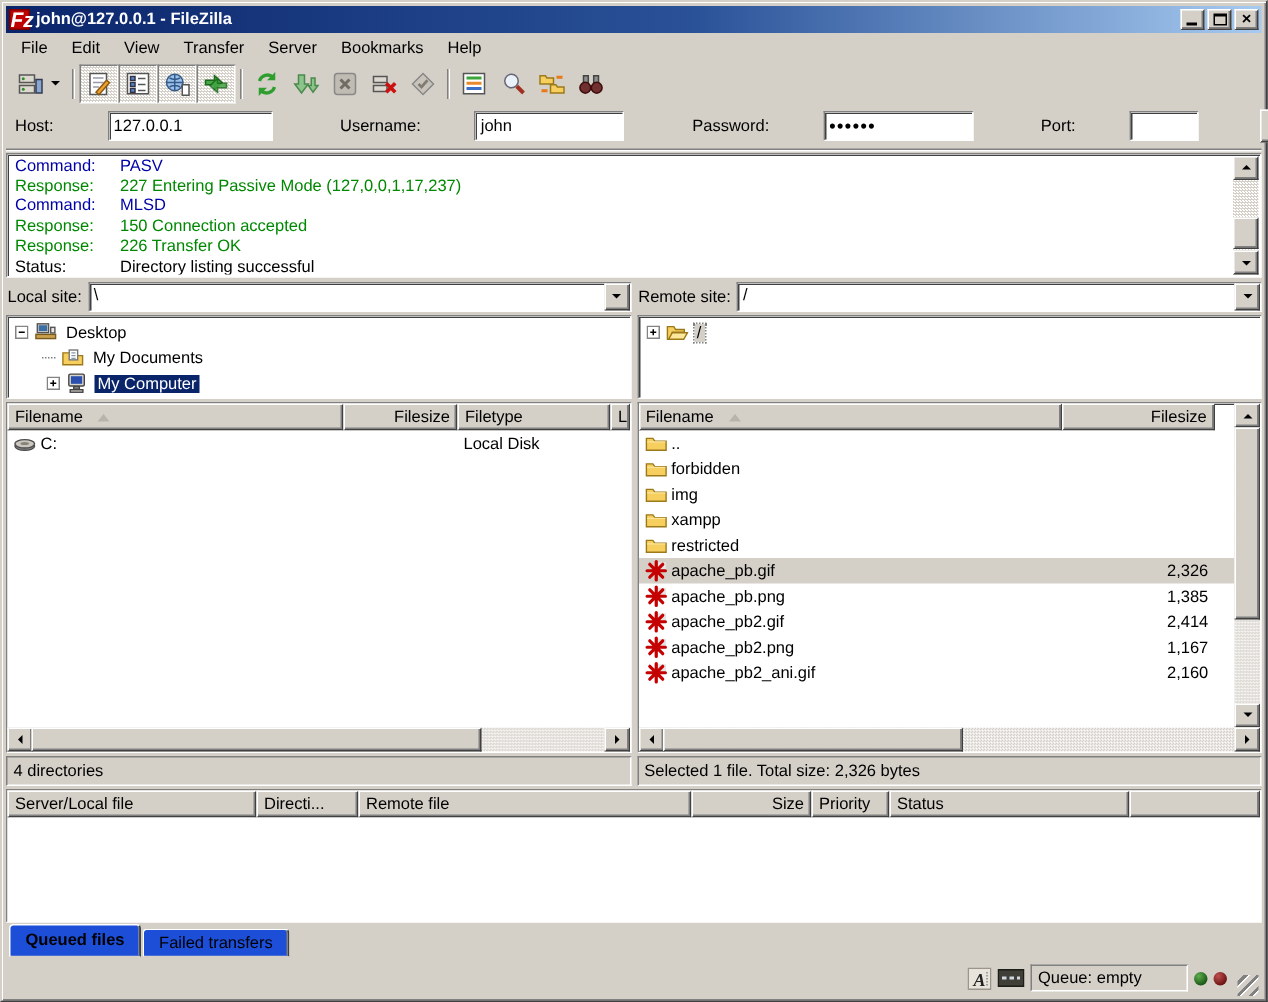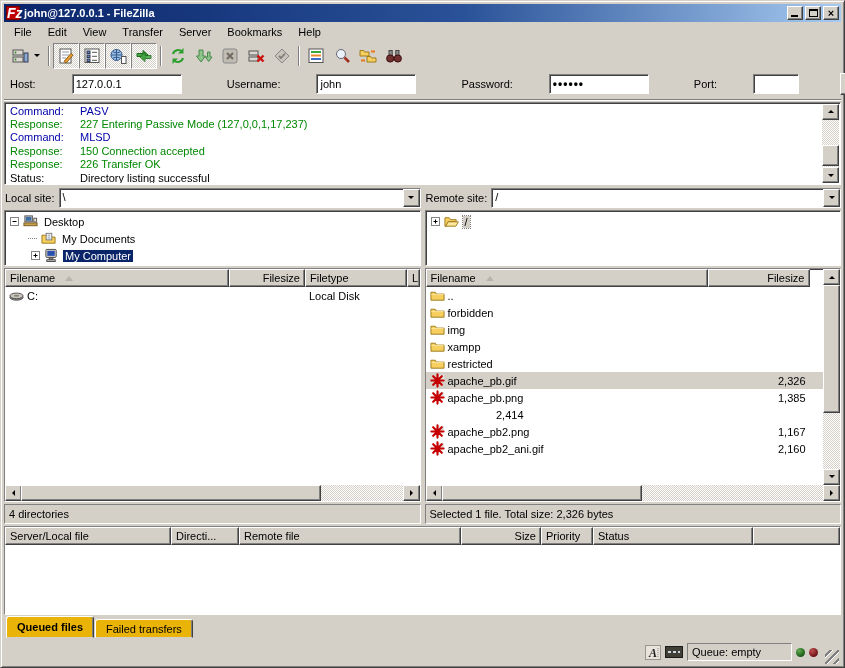--- a/index.html
+++ b/index.html
@@ -103,21 +103,21 @@
   .cell .icon { margin-right:3px; flex:0 0 auto; }
   .list-vscroll { width:17px; flex:0 0 auto; position:relative; }
   .pane-status { height:20px; margin-top:2px; padding:3px 4px; white-space:nowrap; overflow:hidden;
     border:1px solid; border-color:#808080 #ffffff #ffffff #808080; background:#d4d0c8; }
 
   
   .queue-box { height:90px; background:#fff; display:flex; flex-direction:column; margin-top:1px;
     border:1px solid; border-color:#808080 #ffffff #ffffff #808080; box-shadow: inset 1px 1px 0 #404040; }
   .queue-body { flex:1; background:#fff; }
   .tabs { height:23px; display:flex; align-items:flex-end; padding-left:2px; }
-  .tab { height:19px; padding:0 10px; margin-right:1px; background:#eab308; font-family:"Liberation Sans",sans-serif; font-size:11px;
+  .tab { height:19px; padding:0 10px; margin-right:1px; background:#1d4ed8; font-family:"Liberation Sans",sans-serif; font-size:11px;
     border:1px solid; border-color:#ffffff #404040 #d4d0c8 #ffffff; box-shadow: inset -1px 0 0 #808080;
     border-radius:3px 3px 0 0; }
   .tab.active { height:22px; font-weight:bold; z-index:2; }
 
   
   .statusbar { height:26px; display:flex; align-items:center; justify-content:flex-end; gap:4px; padding:2px 2px 0 2px; position:relative; }
   .queue-status { width:105px; height:18px; padding:2px 4px; background:#d4d0c8;
     border:1px solid; border-color:#808080 #ffffff #ffffff #808080; white-space:nowrap; }
   .led { width:9px; height:9px; border-radius:50%; }
   .led-green { background: radial-gradient(circle at 35% 30%, #5fae4f, #1d5a18 70%, #0c300a); }
@@ -574,20 +574,31 @@
                         <g stroke="#c40000" stroke-width="2.3" stroke-linecap="round">
                           <path d="M8 1.5v13M1.5 8h13M3.4 3.4l9.2 9.2M12.6 3.4l-9.2 9.2"></path>
                         </g>
                       </svg>
                     </span>
                     <span>apache_pb.png</span>
                   </span>
                   <span class="cell right" style="width: 102px;">1,385</span>
                 </div>
                 <div class="file-row">
+                  <span class="cell" style="width: 282px;">
+                    <span class="icon">
+                      <svg viewBox="0 0 16 16" width="15" height="15">
+                        <rect x="9" y="2" width="6" height="6" fill="#e4e4e4"></rect>
+                        <g stroke="#c40000" stroke-width="2.3" stroke-linecap="round">
+                          <path d="M8 1.5v13M1.5 8h13M3.4 3.4l9.2 9.2M12.6 3.4l-9.2 9.2"></path>
+                        </g>
+                      </svg>
+                    </span>
+                    <span>apache_pb2.gif</span>
+                  </span>
                   <span class="cell right" style="width: 102px;">2,414</span>
                 </div>
                 <div class="file-row">
                   <span class="cell" style="width: 282px;">
                     <span class="icon">
                       <svg viewBox="0 0 16 16" width="15" height="15">
                         <rect x="9" y="2" width="6" height="6" fill="#e4e4e4"></rect>
                         <g stroke="#c40000" stroke-width="2.3" stroke-linecap="round">
                           <path d="M8 1.5v13M1.5 8h13M3.4 3.4l9.2 9.2M12.6 3.4l-9.2 9.2"></path>
                         </g>

